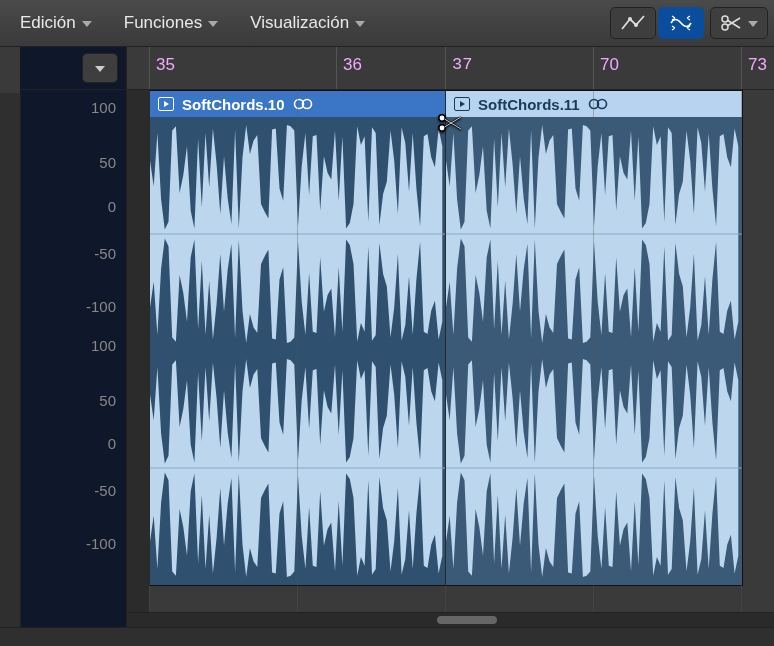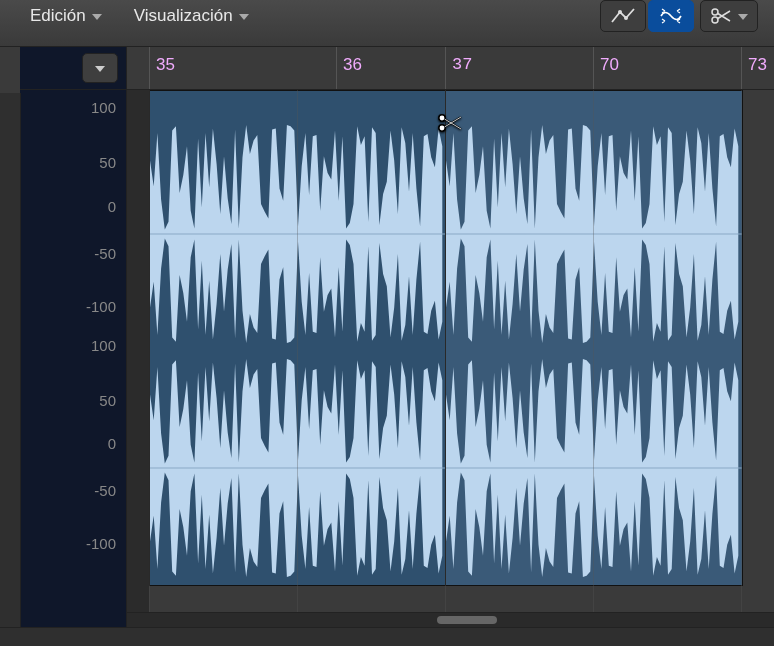--- a/index.html
+++ b/index.html
@@ -1,18 +1,18 @@
 <!DOCTYPE html>
 <html><head>
 <meta charset="utf-8">
 <style>
 html,body{margin:0;padding:0;width:774px;height:646px;background:#2a2a2a;font-family:"Helvetica Neue",Arial,sans-serif;font-size:13px;color:#ccc;overflow:hidden;user-select:none}
 .window{width:774px;height:646px;display:flex;flex-direction:column;background:#3a3a3a}
 
-.toolbar{height:46px;background:linear-gradient(#4a4a4a,#3a3a3a);display:flex;align-items:flex-start;padding:0 16px;border-bottom:1px solid #222}
+.toolbar{height:46px;background:linear-gradient(#4a4a4a,#3a3a3a);display:flex;align-items:center;padding:0 6px;border-bottom:1px solid #222}
 .menu-btn{display:flex;align-items:center;gap:6px;padding:6px 14px;margin-right:4px;color:#e8e8e8;font-size:17px;border-radius:4px;cursor:pointer}
 .chev{width:0;height:0;border-left:5px solid transparent;border-right:5px solid transparent;border-top:6px solid #aaa;margin-top:2px}
 .spacer{flex:1}
 .tool-group{display:flex;gap:2px;margin-left:6px;align-items:center}
 .tool-btn{width:44px;height:30px;display:flex;align-items:center;justify-content:center;border-radius:5px;background:#3e3e3e;border:1px solid #222;cursor:pointer}
 .tool-btn.active{background:#0a4d9c;border-color:#0a4d9c}
 .tool-btn svg{width:24px;height:18px}
 .tool-btn .chev{margin-left:4px}
 .tool-btn.with-chev{width:56px}
 
@@ -60,20 +60,24 @@
 <body>
 
 <div class="window">
 
   <div class="toolbar">
     <div class="menu-btn">
       <span>Edición</span>
       <span class="chev"></span>
     </div>
     <div class="menu-btn">
+      <span>Funciones</span>
+      <span class="chev"></span>
+    </div>
+    <div class="menu-btn">
       <span>Visualización</span>
       <span class="chev"></span>
     </div>
     <div class="spacer"></div>
     <div class="tool-group">
       <div class="tool-btn">
         <svg viewBox="0 0 24 18">
           <path d="M1 15 L9 5 L15 11 L23 2" stroke="#ddd" stroke-width="1.8" fill="none"></path>
           <circle cx="9" cy="5" r="2" fill="#ddd"></circle>
             <circle cx="15" cy="11" r="2" fill="#ddd"></circle>
@@ -137,32 +141,52 @@
           </div>
           <div class="mark" style="left: 614px;">
             <div class="num">73</div>
           </div>
         </div>
 
       <div class="tracks" id="tracks">
         <div class="dim-left" id="dim-left" style="width: 22px;"></div>
 
         <div class="region sel" style="left: 22px; width: 296px; height: 494px;">
+            <div class="region-header">
+              <span class="play-badge"></span>
+              <span>SoftChords.10</span>
+              <span class="loop-badge">
+                <svg width="20" height="14" viewBox="0 0 20 14">
+                  <circle cx="6" cy="7" r="4.5" stroke="currentColor" stroke-width="1.6" fill="none"></circle>
+                  <circle cx="14" cy="7" r="4.5" stroke="currentColor" stroke-width="1.6" fill="none"></circle>
+                </svg>
+              </span>
+            </div>
             <div class="region-body">
               <div class="wave" style="top: 0px; height: 234px;"><svg viewBox="0 0 296 234" preserveAspectRatio="none" style="width:100%;height:100%">
                   <path d="M0 117 L0.0 43.6 L3.7 69.2 L7.4 15.9 L11.1 82.5 L14.8 112.6 L18.5 104.8 L22.2 13.6 L25.9 9.2 L29.6 75.9 L33.3 58.1 L37.0 29.2 L40.7 93.7 L44.4 111.4 L48.1 21.4 L51.8 90.3 L55.5 15.9 L59.2 70.3 L62.9 11.4 L66.6 47.0 L70.3 97.0 L74.0 39.2 L77.7 81.4 L81.4 107.0 L85.1 12.5 L88.8 111.4 L92.5 40.3 L96.2 8.1 L99.9 37.0 L103.6 23.6 L107.3 18.1 L111.0 87.0 L114.7 94.8 L118.4 101.4 L122.1 12.5 L125.8 11.4 L129.5 71.4 L133.2 83.7 L136.9 8.1 L140.6 9.2 L144.3 13.6 L148.0 109.2 L151.7 49.2 L155.4 15.9 L159.1 78.1 L162.8 19.2 L166.5 18.1 L170.2 93.7 L173.9 39.2 L177.6 55.9 L181.3 62.5 L185.0 13.6 L188.7 83.7 L192.4 19.2 L196.1 111.4 L199.8 105.9 L203.5 87.0 L207.2 9.2 L210.9 28.1 L214.6 19.2 L218.3 104.8 L222.0 10.3 L225.7 15.9 L229.4 108.1 L233.1 77.0 L236.8 64.8 L240.5 13.6 L244.2 43.6 L247.9 97.0 L251.6 10.3 L255.3 25.9 L259.0 74.8 L262.7 15.9 L266.4 71.4 L270.1 109.2 L273.8 19.2 L277.5 17.0 L281.2 40.3 L284.9 50.3 L288.6 11.4 L292.3 29.2 L292.3 204.8 L288.6 222.6 L284.9 183.7 L281.2 193.7 L277.5 217.0 L273.8 214.8 L270.1 124.8 L266.4 162.6 L262.7 218.1 L259.0 159.2 L255.3 208.1 L251.6 223.7 L247.9 137.0 L244.2 190.4 L240.5 220.4 L236.8 169.2 L233.1 157.0 L229.4 125.9 L225.7 218.1 L222.0 223.7 L218.3 129.2 L214.6 214.8 L210.9 205.9 L207.2 224.8 L203.5 147.0 L199.8 128.1 L196.1 122.6 L192.4 214.8 L188.7 150.3 L185.0 220.4 L181.3 171.5 L177.6 178.1 L173.9 194.8 L170.2 140.3 L166.5 215.9 L162.8 214.8 L159.1 155.9 L155.4 218.1 L151.7 184.8 L148.0 124.8 L144.3 220.4 L140.6 224.8 L136.9 225.9 L133.2 150.3 L129.5 162.6 L125.8 222.6 L122.1 221.5 L118.4 132.6 L114.7 139.2 L111.0 147.0 L107.3 215.9 L103.6 210.4 L99.9 197.0 L96.2 225.9 L92.5 193.7 L88.8 122.6 L85.1 221.5 L81.4 127.0 L77.7 152.6 L74.0 194.8 L70.3 137.0 L66.6 187.0 L62.9 222.6 L59.2 163.7 L55.5 218.1 L51.8 143.7 L48.1 212.6 L44.4 122.6 L40.7 140.3 L37.0 204.8 L33.3 175.9 L29.6 158.1 L25.9 224.8 L22.2 220.4 L18.5 129.2 L14.8 121.4 L11.1 151.5 L7.4 218.1 L3.7 164.8 L0.0 190.4 Z" fill="#bcd6ee"></path>
                   <line x1="0" y1="117" x2="296" y2="117" stroke="#8aa9c6" stroke-width="1"></line>
                 </svg></div>
               <div class="wave" style="top: 234px; height: 234px;"><svg viewBox="0 0 296 234" preserveAspectRatio="none" style="width:100%;height:100%">
                   <path d="M0 117 L0.0 43.6 L3.7 69.2 L7.4 15.9 L11.1 82.5 L14.8 112.6 L18.5 104.8 L22.2 13.6 L25.9 9.2 L29.6 75.9 L33.3 58.1 L37.0 29.2 L40.7 93.7 L44.4 111.4 L48.1 21.4 L51.8 90.3 L55.5 15.9 L59.2 70.3 L62.9 11.4 L66.6 47.0 L70.3 97.0 L74.0 39.2 L77.7 81.4 L81.4 107.0 L85.1 12.5 L88.8 111.4 L92.5 40.3 L96.2 8.1 L99.9 37.0 L103.6 23.6 L107.3 18.1 L111.0 87.0 L114.7 94.8 L118.4 101.4 L122.1 12.5 L125.8 11.4 L129.5 71.4 L133.2 83.7 L136.9 8.1 L140.6 9.2 L144.3 13.6 L148.0 109.2 L151.7 49.2 L155.4 15.9 L159.1 78.1 L162.8 19.2 L166.5 18.1 L170.2 93.7 L173.9 39.2 L177.6 55.9 L181.3 62.5 L185.0 13.6 L188.7 83.7 L192.4 19.2 L196.1 111.4 L199.8 105.9 L203.5 87.0 L207.2 9.2 L210.9 28.1 L214.6 19.2 L218.3 104.8 L222.0 10.3 L225.7 15.9 L229.4 108.1 L233.1 77.0 L236.8 64.8 L240.5 13.6 L244.2 43.6 L247.9 97.0 L251.6 10.3 L255.3 25.9 L259.0 74.8 L262.7 15.9 L266.4 71.4 L270.1 109.2 L273.8 19.2 L277.5 17.0 L281.2 40.3 L284.9 50.3 L288.6 11.4 L292.3 29.2 L292.3 204.8 L288.6 222.6 L284.9 183.7 L281.2 193.7 L277.5 217.0 L273.8 214.8 L270.1 124.8 L266.4 162.6 L262.7 218.1 L259.0 159.2 L255.3 208.1 L251.6 223.7 L247.9 137.0 L244.2 190.4 L240.5 220.4 L236.8 169.2 L233.1 157.0 L229.4 125.9 L225.7 218.1 L222.0 223.7 L218.3 129.2 L214.6 214.8 L210.9 205.9 L207.2 224.8 L203.5 147.0 L199.8 128.1 L196.1 122.6 L192.4 214.8 L188.7 150.3 L185.0 220.4 L181.3 171.5 L177.6 178.1 L173.9 194.8 L170.2 140.3 L166.5 215.9 L162.8 214.8 L159.1 155.9 L155.4 218.1 L151.7 184.8 L148.0 124.8 L144.3 220.4 L140.6 224.8 L136.9 225.9 L133.2 150.3 L129.5 162.6 L125.8 222.6 L122.1 221.5 L118.4 132.6 L114.7 139.2 L111.0 147.0 L107.3 215.9 L103.6 210.4 L99.9 197.0 L96.2 225.9 L92.5 193.7 L88.8 122.6 L85.1 221.5 L81.4 127.0 L77.7 152.6 L74.0 194.8 L70.3 137.0 L66.6 187.0 L62.9 222.6 L59.2 163.7 L55.5 218.1 L51.8 143.7 L48.1 212.6 L44.4 122.6 L40.7 140.3 L37.0 204.8 L33.3 175.9 L29.6 158.1 L25.9 224.8 L22.2 220.4 L18.5 129.2 L14.8 121.4 L11.1 151.5 L7.4 218.1 L3.7 164.8 L0.0 190.4 Z" fill="#bcd6ee"></path>
                   <line x1="0" y1="117" x2="296" y2="117" stroke="#8aa9c6" stroke-width="1"></line>
                 </svg></div>
             </div>
           </div>
           <div class="region unsel" style="left: 318px; width: 296px; height: 494px;">
+            <div class="region-header">
+              <span class="play-badge"></span>
+              <span>SoftChords.11</span>
+              <span class="loop-badge">
+                <svg width="20" height="14" viewBox="0 0 20 14">
+                  <circle cx="6" cy="7" r="4.5" stroke="currentColor" stroke-width="1.6" fill="none"></circle>
+                  <circle cx="14" cy="7" r="4.5" stroke="currentColor" stroke-width="1.6" fill="none"></circle>
+                </svg>
+              </span>
+            </div>
             <div class="region-body">
               <div class="wave" style="top: 0px; height: 234px;"><svg viewBox="0 0 296 234" preserveAspectRatio="none" style="width:100%;height:100%">
                   <path d="M0 117 L0.0 43.6 L3.7 69.2 L7.4 15.9 L11.1 82.5 L14.8 112.6 L18.5 104.8 L22.2 13.6 L25.9 9.2 L29.6 75.9 L33.3 58.1 L37.0 29.2 L40.7 93.7 L44.4 111.4 L48.1 21.4 L51.8 90.3 L55.5 15.9 L59.2 70.3 L62.9 11.4 L66.6 47.0 L70.3 97.0 L74.0 39.2 L77.7 81.4 L81.4 107.0 L85.1 12.5 L88.8 111.4 L92.5 40.3 L96.2 8.1 L99.9 37.0 L103.6 23.6 L107.3 18.1 L111.0 87.0 L114.7 94.8 L118.4 101.4 L122.1 12.5 L125.8 11.4 L129.5 71.4 L133.2 83.7 L136.9 8.1 L140.6 9.2 L144.3 13.6 L148.0 109.2 L151.7 49.2 L155.4 15.9 L159.1 78.1 L162.8 19.2 L166.5 18.1 L170.2 93.7 L173.9 39.2 L177.6 55.9 L181.3 62.5 L185.0 13.6 L188.7 83.7 L192.4 19.2 L196.1 111.4 L199.8 105.9 L203.5 87.0 L207.2 9.2 L210.9 28.1 L214.6 19.2 L218.3 104.8 L222.0 10.3 L225.7 15.9 L229.4 108.1 L233.1 77.0 L236.8 64.8 L240.5 13.6 L244.2 43.6 L247.9 97.0 L251.6 10.3 L255.3 25.9 L259.0 74.8 L262.7 15.9 L266.4 71.4 L270.1 109.2 L273.8 19.2 L277.5 17.0 L281.2 40.3 L284.9 50.3 L288.6 11.4 L292.3 29.2 L292.3 204.8 L288.6 222.6 L284.9 183.7 L281.2 193.7 L277.5 217.0 L273.8 214.8 L270.1 124.8 L266.4 162.6 L262.7 218.1 L259.0 159.2 L255.3 208.1 L251.6 223.7 L247.9 137.0 L244.2 190.4 L240.5 220.4 L236.8 169.2 L233.1 157.0 L229.4 125.9 L225.7 218.1 L222.0 223.7 L218.3 129.2 L214.6 214.8 L210.9 205.9 L207.2 224.8 L203.5 147.0 L199.8 128.1 L196.1 122.6 L192.4 214.8 L188.7 150.3 L185.0 220.4 L181.3 171.5 L177.6 178.1 L173.9 194.8 L170.2 140.3 L166.5 215.9 L162.8 214.8 L159.1 155.9 L155.4 218.1 L151.7 184.8 L148.0 124.8 L144.3 220.4 L140.6 224.8 L136.9 225.9 L133.2 150.3 L129.5 162.6 L125.8 222.6 L122.1 221.5 L118.4 132.6 L114.7 139.2 L111.0 147.0 L107.3 215.9 L103.6 210.4 L99.9 197.0 L96.2 225.9 L92.5 193.7 L88.8 122.6 L85.1 221.5 L81.4 127.0 L77.7 152.6 L74.0 194.8 L70.3 137.0 L66.6 187.0 L62.9 222.6 L59.2 163.7 L55.5 218.1 L51.8 143.7 L48.1 212.6 L44.4 122.6 L40.7 140.3 L37.0 204.8 L33.3 175.9 L29.6 158.1 L25.9 224.8 L22.2 220.4 L18.5 129.2 L14.8 121.4 L11.1 151.5 L7.4 218.1 L3.7 164.8 L0.0 190.4 Z" fill="#bcd6ee"></path>
                   <line x1="0" y1="117" x2="296" y2="117" stroke="#8aa9c6" stroke-width="1"></line>
                 </svg></div>
               <div class="wave" style="top: 234px; height: 234px;"><svg viewBox="0 0 296 234" preserveAspectRatio="none" style="width:100%;height:100%">
                   <path d="M0 117 L0.0 43.6 L3.7 69.2 L7.4 15.9 L11.1 82.5 L14.8 112.6 L18.5 104.8 L22.2 13.6 L25.9 9.2 L29.6 75.9 L33.3 58.1 L37.0 29.2 L40.7 93.7 L44.4 111.4 L48.1 21.4 L51.8 90.3 L55.5 15.9 L59.2 70.3 L62.9 11.4 L66.6 47.0 L70.3 97.0 L74.0 39.2 L77.7 81.4 L81.4 107.0 L85.1 12.5 L88.8 111.4 L92.5 40.3 L96.2 8.1 L99.9 37.0 L103.6 23.6 L107.3 18.1 L111.0 87.0 L114.7 94.8 L118.4 101.4 L122.1 12.5 L125.8 11.4 L129.5 71.4 L133.2 83.7 L136.9 8.1 L140.6 9.2 L144.3 13.6 L148.0 109.2 L151.7 49.2 L155.4 15.9 L159.1 78.1 L162.8 19.2 L166.5 18.1 L170.2 93.7 L173.9 39.2 L177.6 55.9 L181.3 62.5 L185.0 13.6 L188.7 83.7 L192.4 19.2 L196.1 111.4 L199.8 105.9 L203.5 87.0 L207.2 9.2 L210.9 28.1 L214.6 19.2 L218.3 104.8 L222.0 10.3 L225.7 15.9 L229.4 108.1 L233.1 77.0 L236.8 64.8 L240.5 13.6 L244.2 43.6 L247.9 97.0 L251.6 10.3 L255.3 25.9 L259.0 74.8 L262.7 15.9 L266.4 71.4 L270.1 109.2 L273.8 19.2 L277.5 17.0 L281.2 40.3 L284.9 50.3 L288.6 11.4 L292.3 29.2 L292.3 204.8 L288.6 222.6 L284.9 183.7 L281.2 193.7 L277.5 217.0 L273.8 214.8 L270.1 124.8 L266.4 162.6 L262.7 218.1 L259.0 159.2 L255.3 208.1 L251.6 223.7 L247.9 137.0 L244.2 190.4 L240.5 220.4 L236.8 169.2 L233.1 157.0 L229.4 125.9 L225.7 218.1 L222.0 223.7 L218.3 129.2 L214.6 214.8 L210.9 205.9 L207.2 224.8 L203.5 147.0 L199.8 128.1 L196.1 122.6 L192.4 214.8 L188.7 150.3 L185.0 220.4 L181.3 171.5 L177.6 178.1 L173.9 194.8 L170.2 140.3 L166.5 215.9 L162.8 214.8 L159.1 155.9 L155.4 218.1 L151.7 184.8 L148.0 124.8 L144.3 220.4 L140.6 224.8 L136.9 225.9 L133.2 150.3 L129.5 162.6 L125.8 222.6 L122.1 221.5 L118.4 132.6 L114.7 139.2 L111.0 147.0 L107.3 215.9 L103.6 210.4 L99.9 197.0 L96.2 225.9 L92.5 193.7 L88.8 122.6 L85.1 221.5 L81.4 127.0 L77.7 152.6 L74.0 194.8 L70.3 137.0 L66.6 187.0 L62.9 222.6 L59.2 163.7 L55.5 218.1 L51.8 143.7 L48.1 212.6 L44.4 122.6 L40.7 140.3 L37.0 204.8 L33.3 175.9 L29.6 158.1 L25.9 224.8 L22.2 220.4 L18.5 129.2 L14.8 121.4 L11.1 151.5 L7.4 218.1 L3.7 164.8 L0.0 190.4 Z" fill="#bcd6ee"></path>
                   <line x1="0" y1="117" x2="296" y2="117" stroke="#8aa9c6" stroke-width="1"></line>
                 </svg></div>
             </div>

